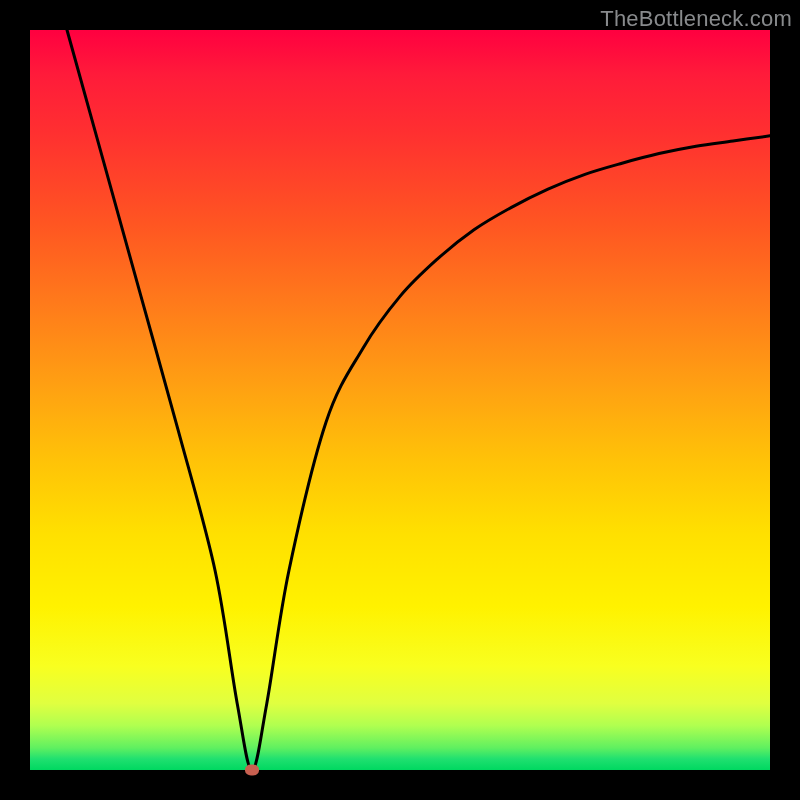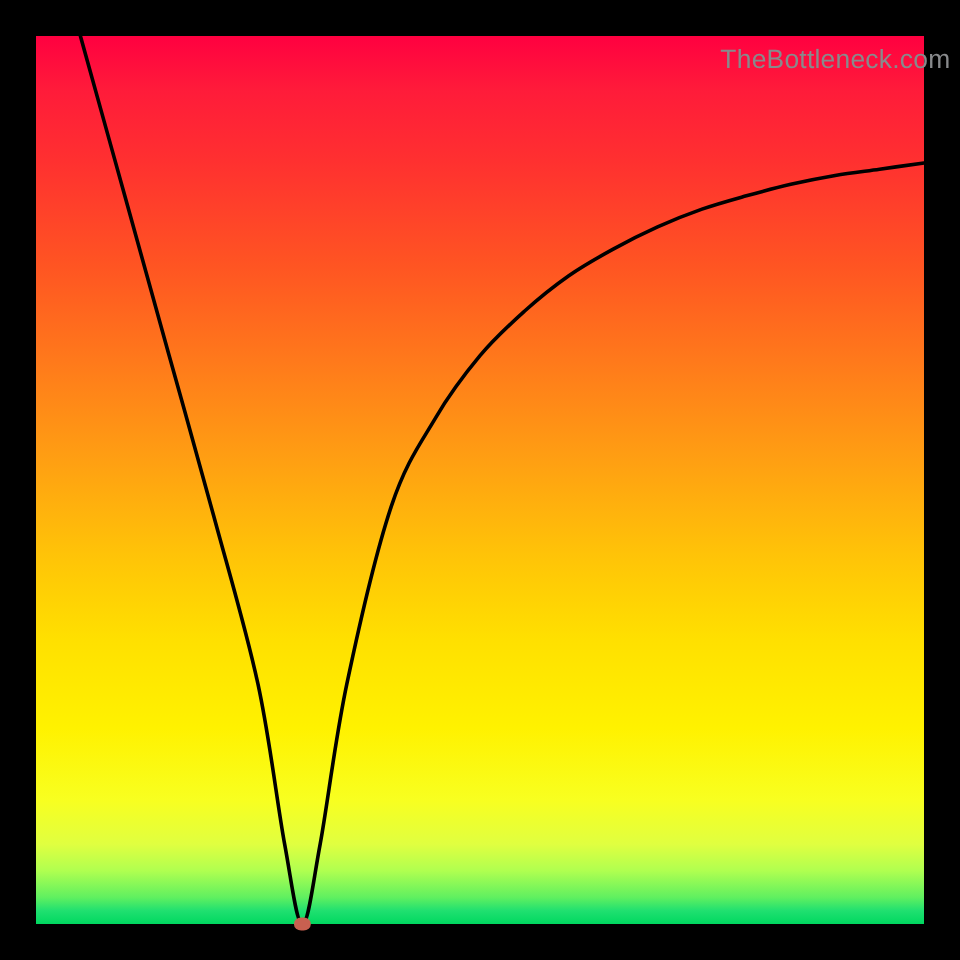--- a/index.html
+++ b/index.html
@@ -47,21 +47,20 @@
   }
   .watermark {
     position: absolute;
     top: 6px;
     right: 8px;
     color: #888a8c;
     font-size: 22px;
     font-weight: 500;
     letter-spacing: 0.2px;
     white-space: nowrap;
-    margin-top: 31px;
   }
   svg.curve {
     position: absolute;
     top: 0;
     left: 0;
     width: 740px;
     height: 740px;
     overflow: visible;
   }
   .marker {

